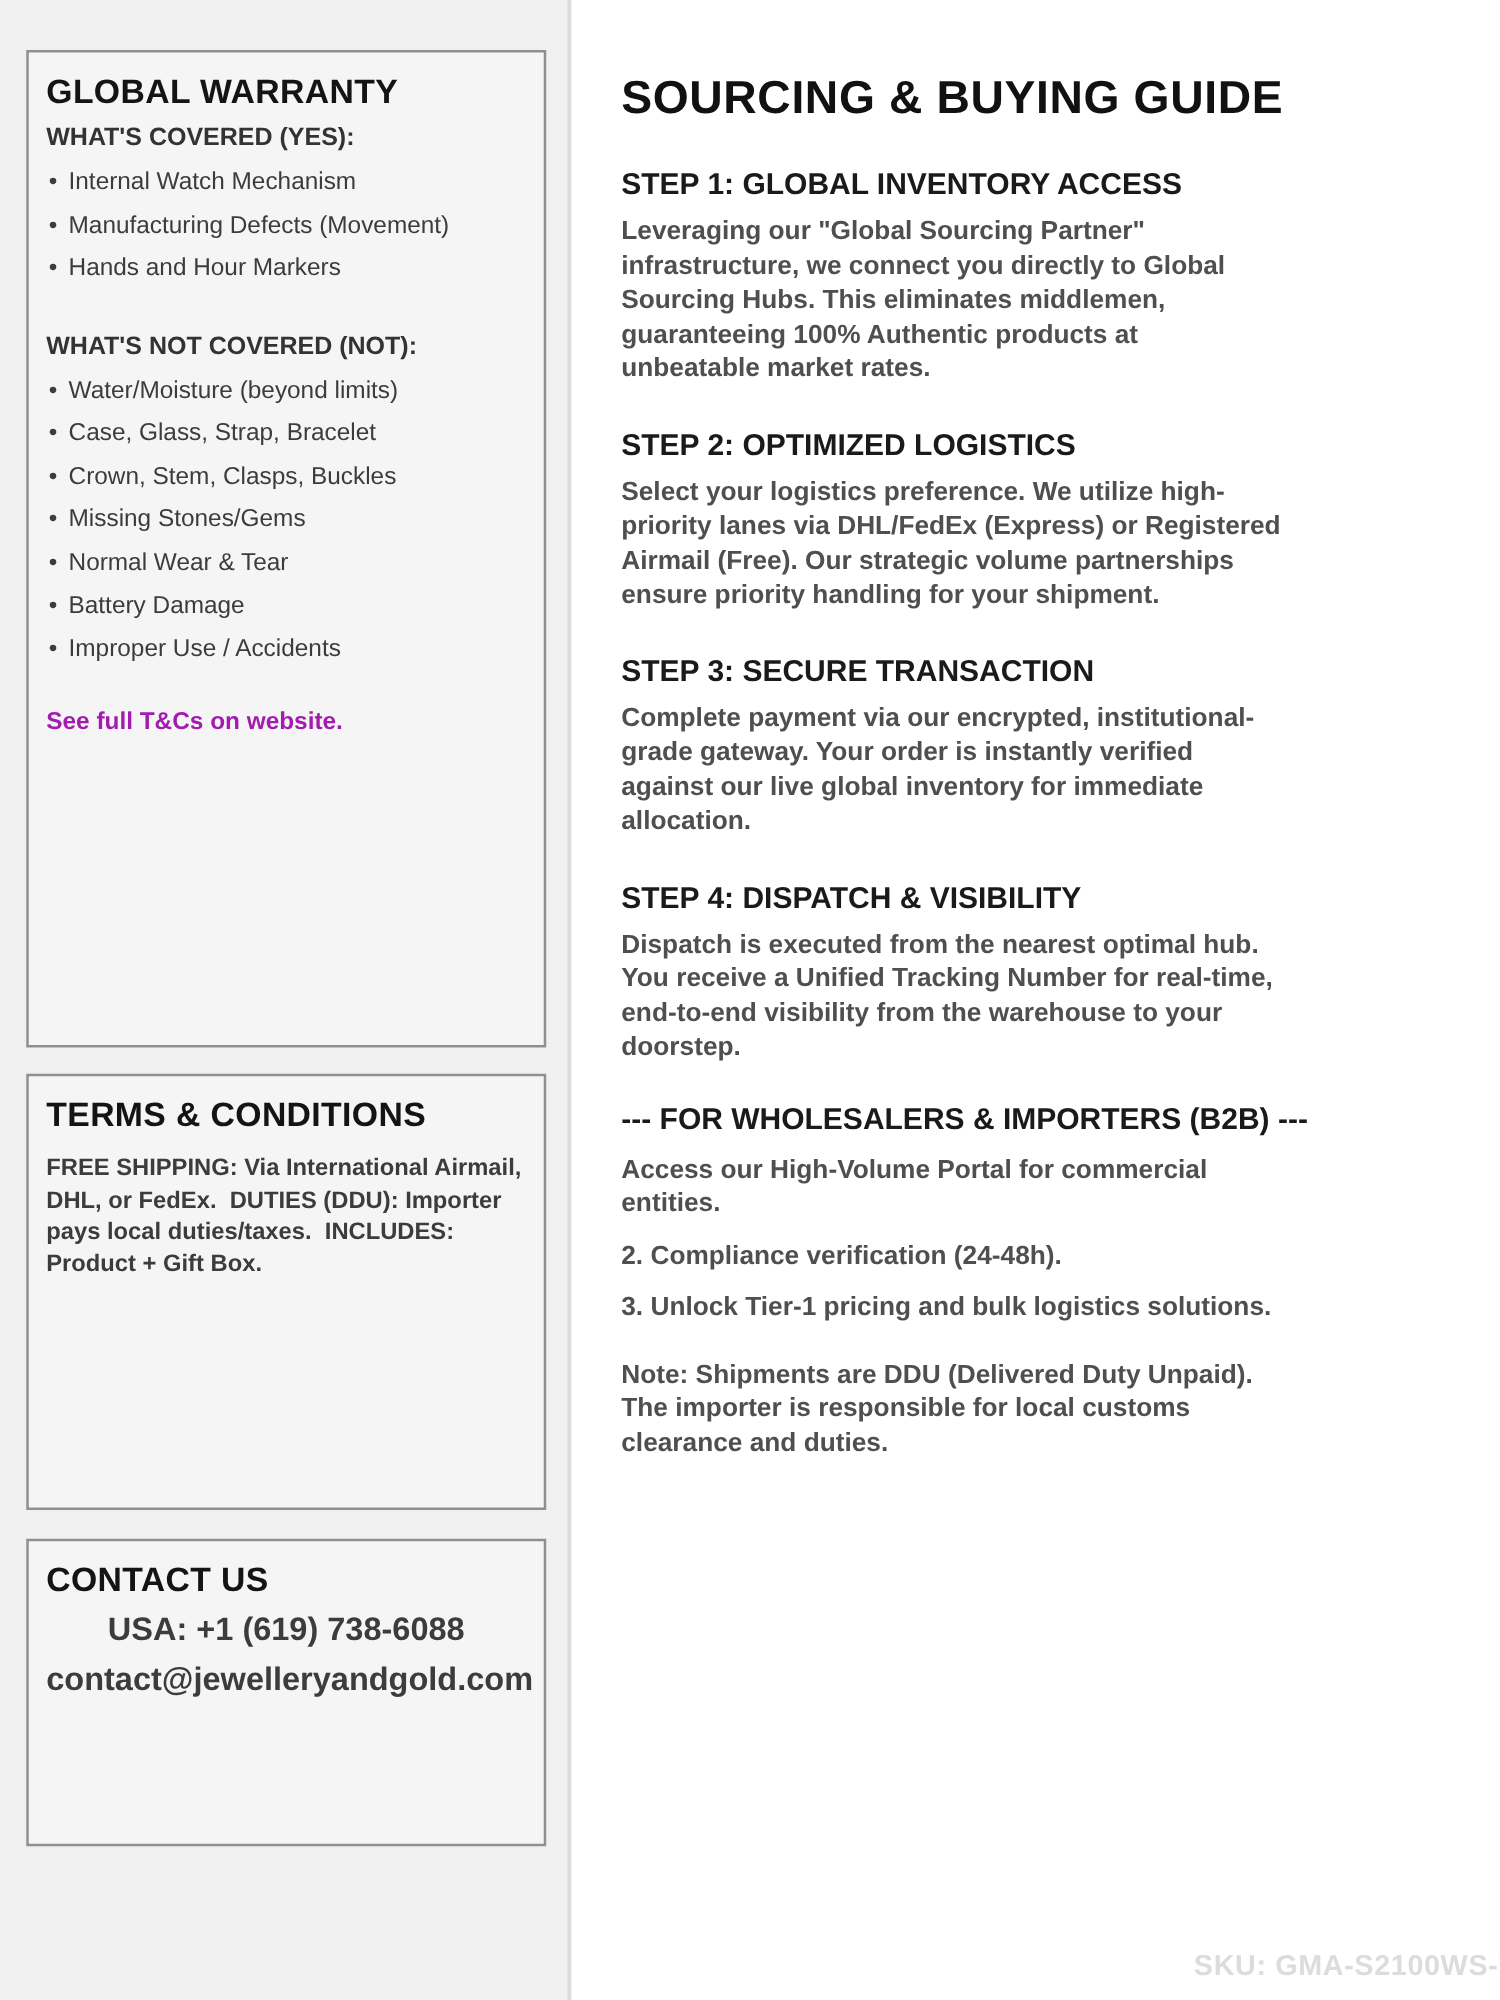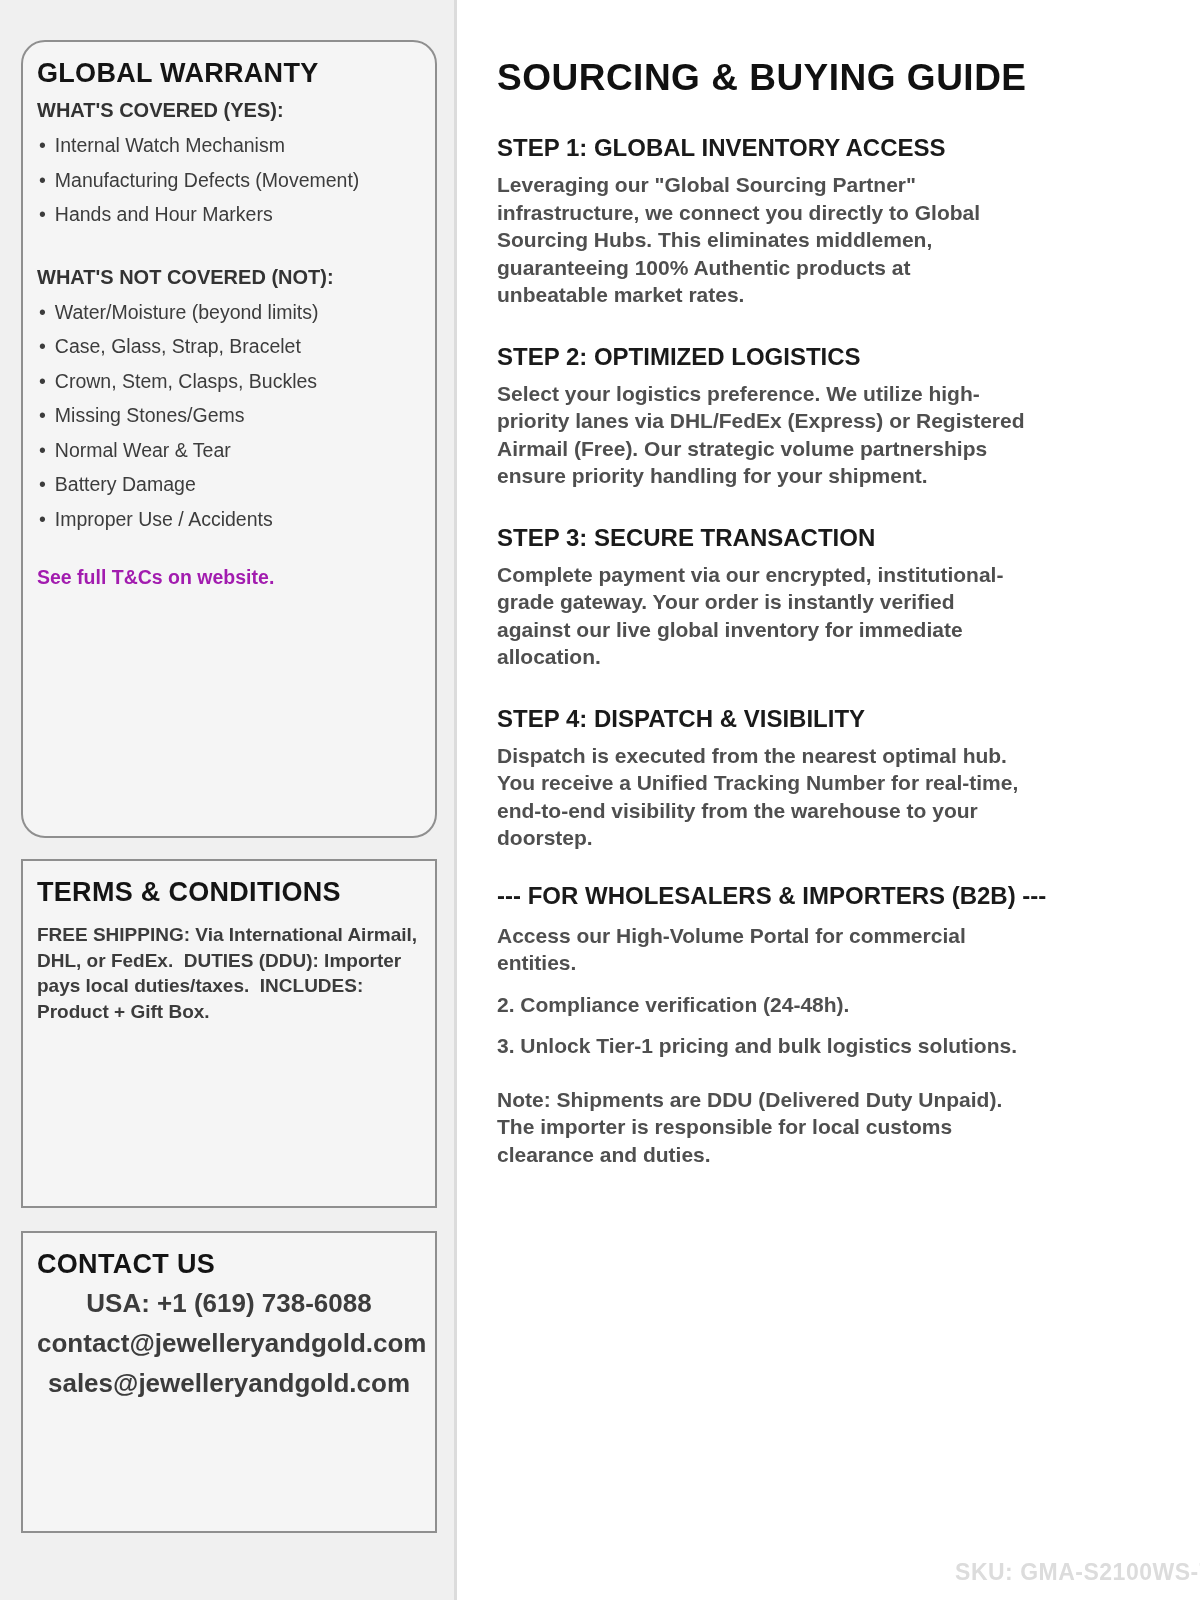--- a/index.html
+++ b/index.html
@@ -14,23 +14,23 @@
   
   .sidebar{
     position:absolute;left:0;top:0;bottom:0;width:457px;
     background:#f0f0f0;border-right:3px solid #dcdcdc;box-sizing:border-box;
   }
   .card{
     position:absolute;left:21px;width:416px;
     background:#f5f5f5;border:2px solid #8f8f8f;box-sizing:border-box;
     padding:16px 14px;
   }
-  .card.warranty{top:40px;height:798px;border-radius:24px;}
+  .card.warranty{top:40px;height:798px;}
   .card.terms{top:859px;height:349px;}
-  .card.contact{top:1231px;height:302px;}
+  .card.contact{top:1231px;height:246px;}
   .card h2{
     margin:0 0 10px;font-size:27px;font-weight:bold;color:#141414;letter-spacing:.3px;
   }
   .subhead{margin:4px 0 6px;font-size:20px;font-weight:bold;color:#333333;}
   .subhead.gap{margin-top:34px;}
   ul.blist{list-style:none;margin:0;padding:0 0 0 2px;}
   ul.blist li{font-size:19.5px;font-weight:normal;color:#3c3c3c;line-height:34.5px;white-space:nowrap;}
   .dot{margin-right:9px;}
   .footnote{margin-top:30px;font-size:19.5px;font-weight:bold;color:#a21caf;}
   .terms-body{
@@ -91,21 +91,20 @@
 
     <section class="card terms">
       <h2>TERMS &amp; CONDITIONS</h2>
       <p class="terms-body">FREE SHIPPING: Via International Airmail, DHL, or FedEx.  DUTIES (DDU): Importer pays local duties/taxes.  INCLUDES: Product + Gift Box.</p>
     </section>
 
     <section class="card contact">
       <h2>CONTACT US</h2>
       <p class="contact-line">USA: +1 (619) 738-6088</p>
       <p class="contact-line">contact@jewelleryandgold.com</p>
-      <p class="contact-line">sales@jewelleryandgold.com</p>
     </section>
 
   </aside>
 
   <main class="main">
     <h1 class="page-title">SOURCING &amp; BUYING GUIDE</h1>
 
     <h3 class="step-h first">STEP 1: GLOBAL INVENTORY ACCESS</h3>
     <p class="para">Leveraging our "Global Sourcing Partner" infrastructure, we connect you directly to Global Sourcing Hubs. This eliminates middlemen, guaranteeing 100% Authentic products at unbeatable market rates.</p>
 

